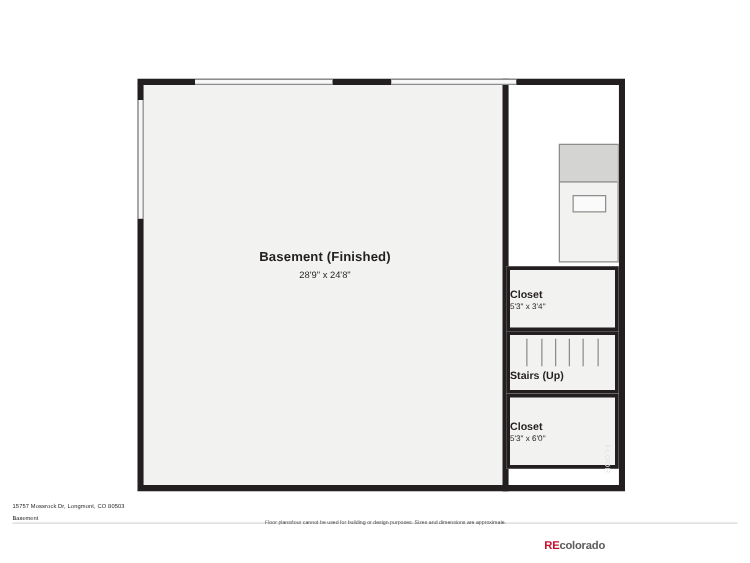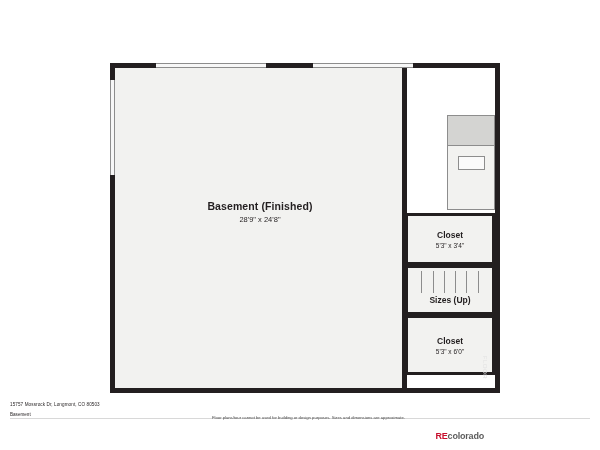--- a/index.html
+++ b/index.html
@@ -128,21 +128,21 @@
   }
 
   
   .box {
     position: absolute;
     background: #f2f2f0;
     border: 3px solid #231f20;
     box-sizing: border-box;
     display: flex;
     flex-direction: column;
-    align-items: center;
+    align-items: flex-start;
     justify-content: center;
   }
   .box .name {
     font-size: 8.5px;
     font-weight: bold;
     color: #231f20;
     white-space: nowrap;
   }
   .box .dims {
     font-size: 6.5px;
@@ -310,21 +310,21 @@
     <div class="box" id="stairs">
       <div class="treads">
         <span></span>
           <span></span>
           <span></span>
           <span></span>
           <span></span>
           <span></span>
           <span></span>
       </div>
-      <div class="name">Sizes (Up)</div>
+      <div class="name">Stairs (Up)</div>
     </div>
 
     <div class="box" id="closet-bottom">
       <div class="name">Closet</div>
       <div class="dims">5'3" x 6'0"</div>
     </div>
 
   </div>
 
   <div id="watermark">FLOOR</div>

